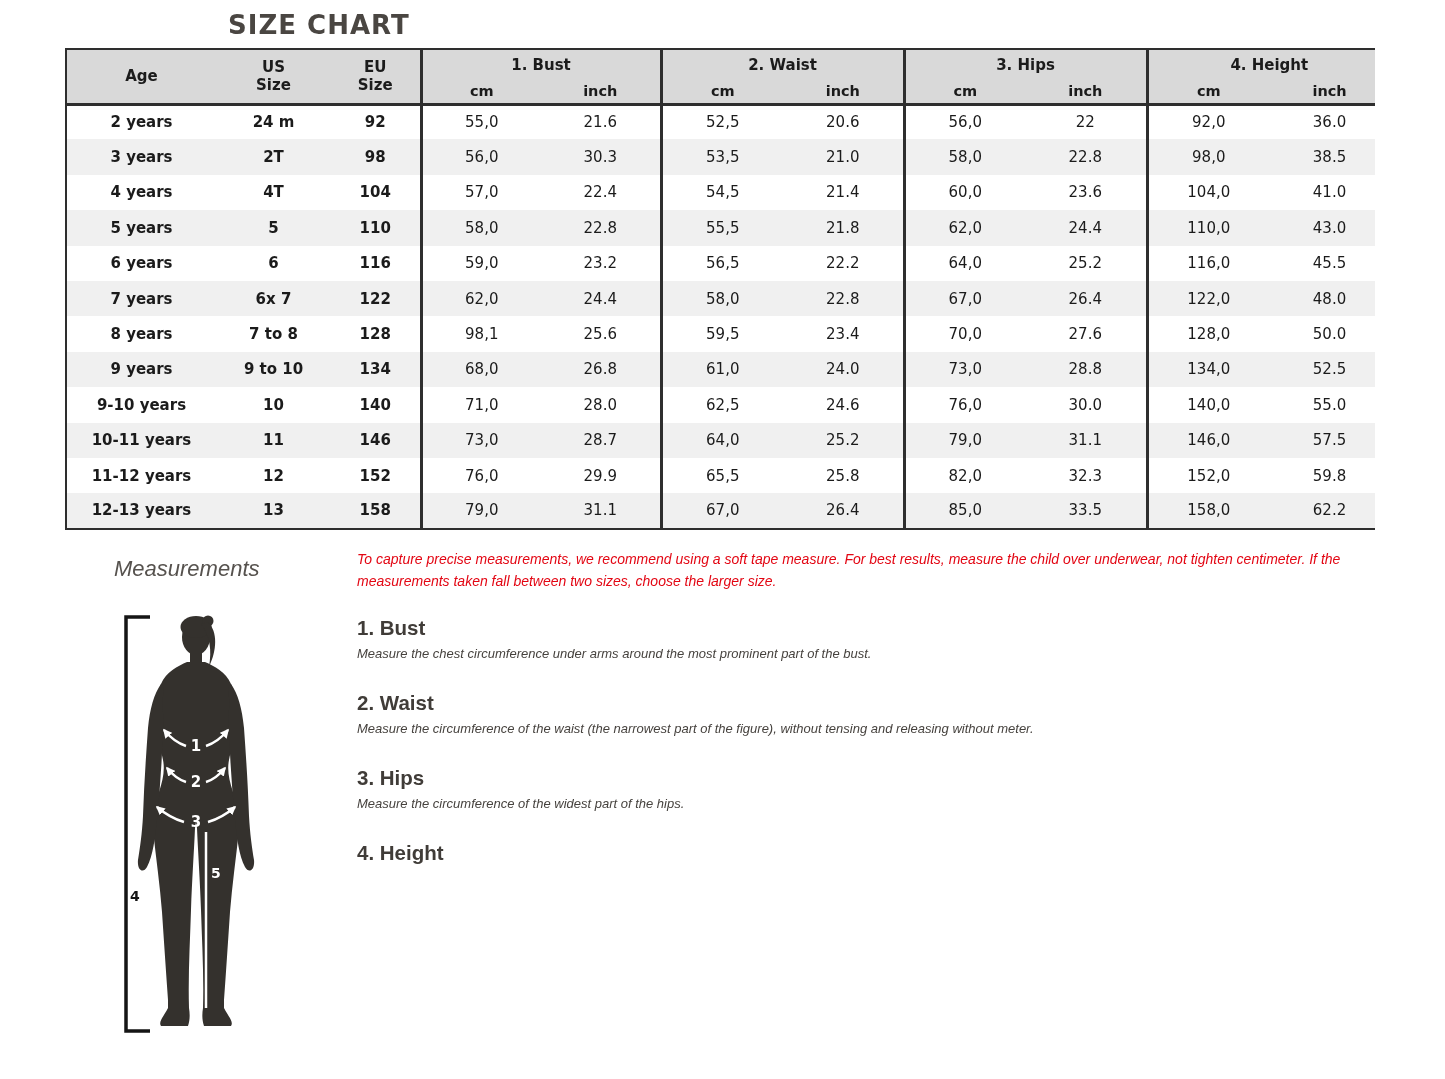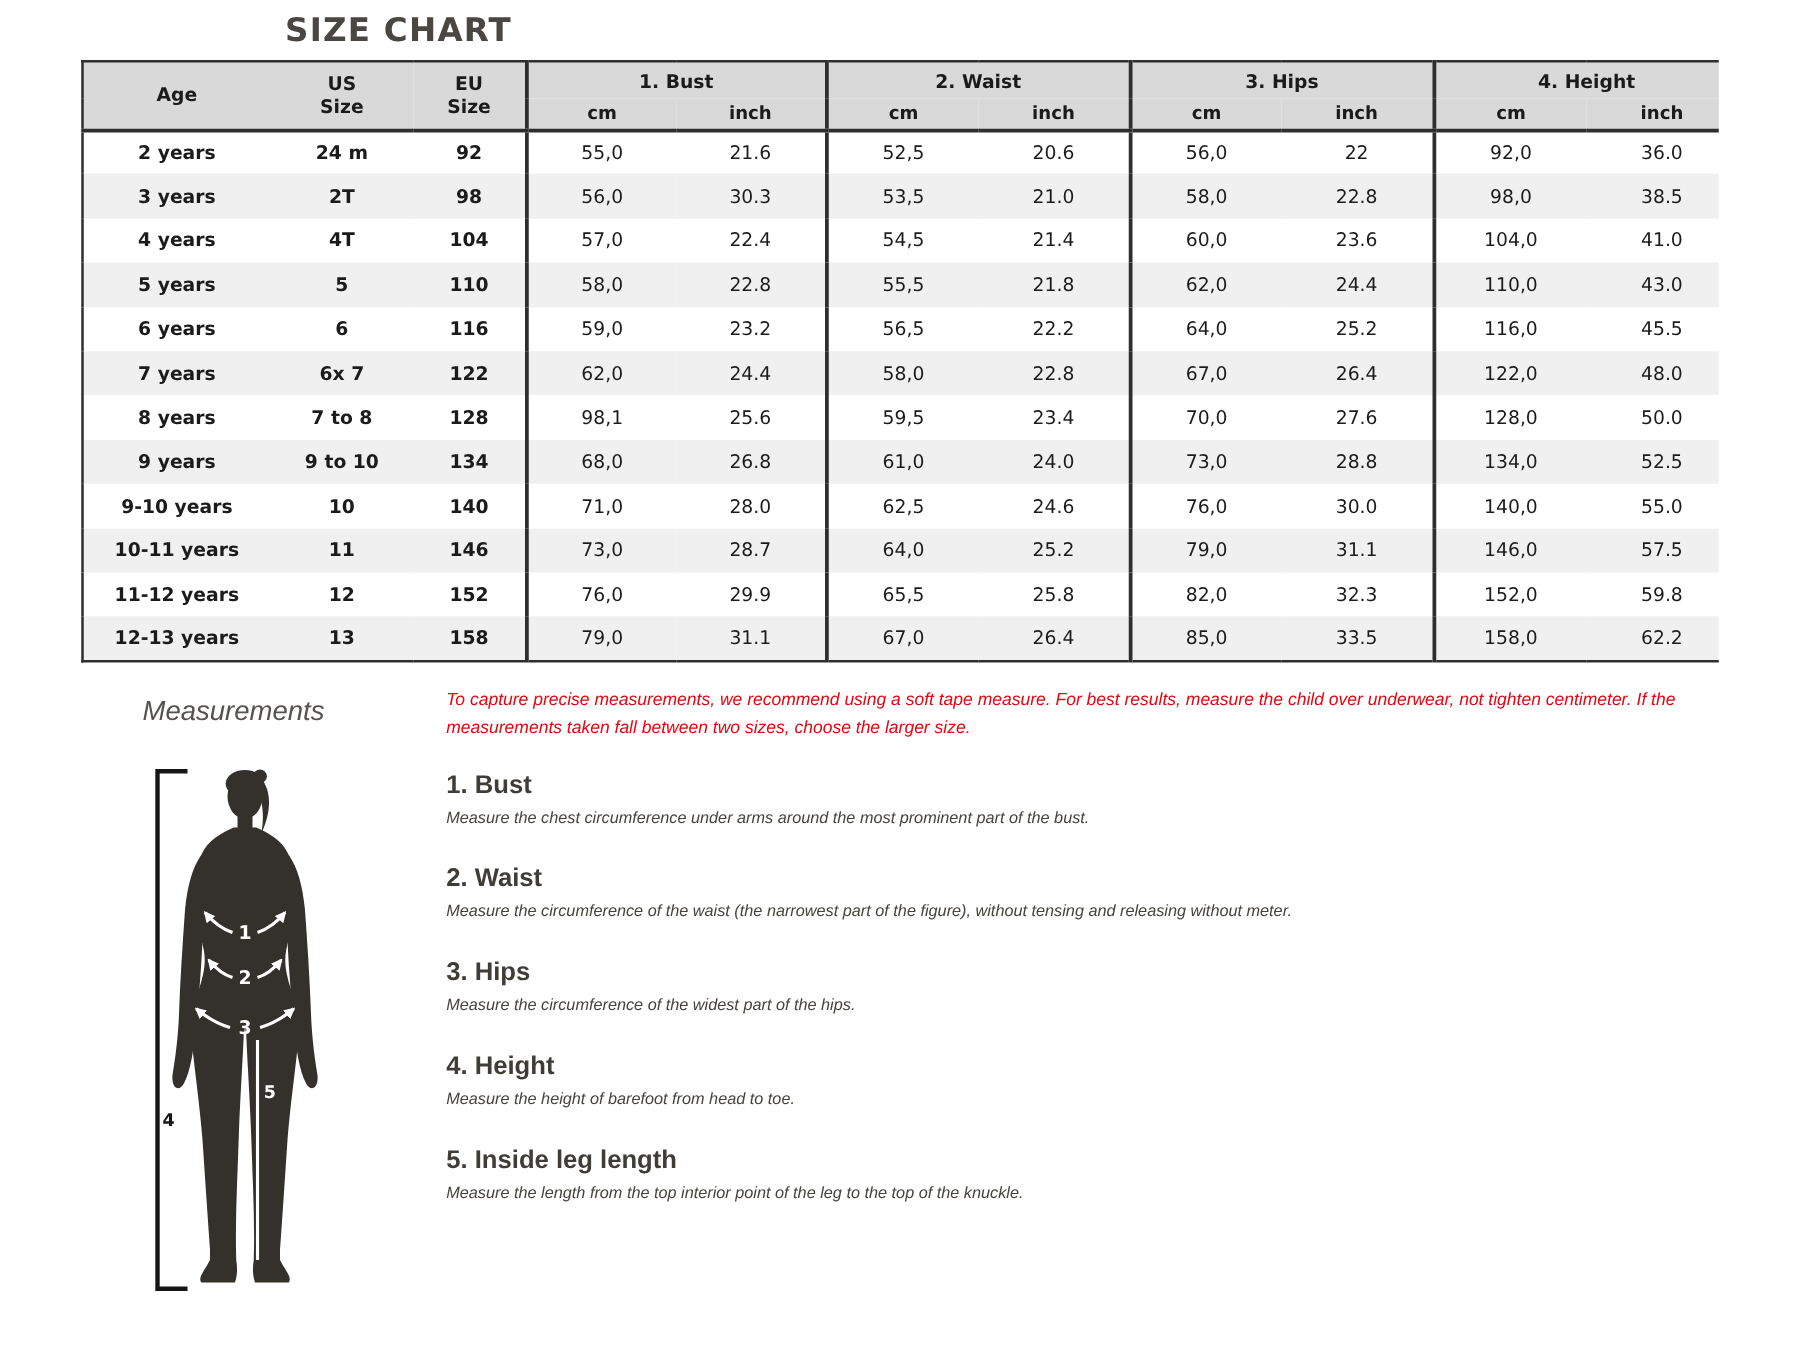--- a/index.html
+++ b/index.html
@@ -352,21 +352,16 @@
     <div class="m-section">
       <h3>2. Waist</h3>
       <p>Measure the circumference of the waist (the narrowest part of the figure), without tensing and releasing without meter.</p>
     </div>
     <div class="m-section">
       <h3>3. Hips</h3>
       <p>Measure the circumference of the widest part of the hips.</p>
     </div>
     <div class="m-section">
       <h3>4. Height</h3>
-      <p>Measure the height of barefoot from head to toe.</p>
-    </div>
-    <div class="m-section">
-      <h3>5. Inside leg length</h3>
-      <p>Measure the length from the top interior point of the leg to the top of the knuckle.</p>
     </div>
   </div>
 
 </div>
 
 </body></html>

